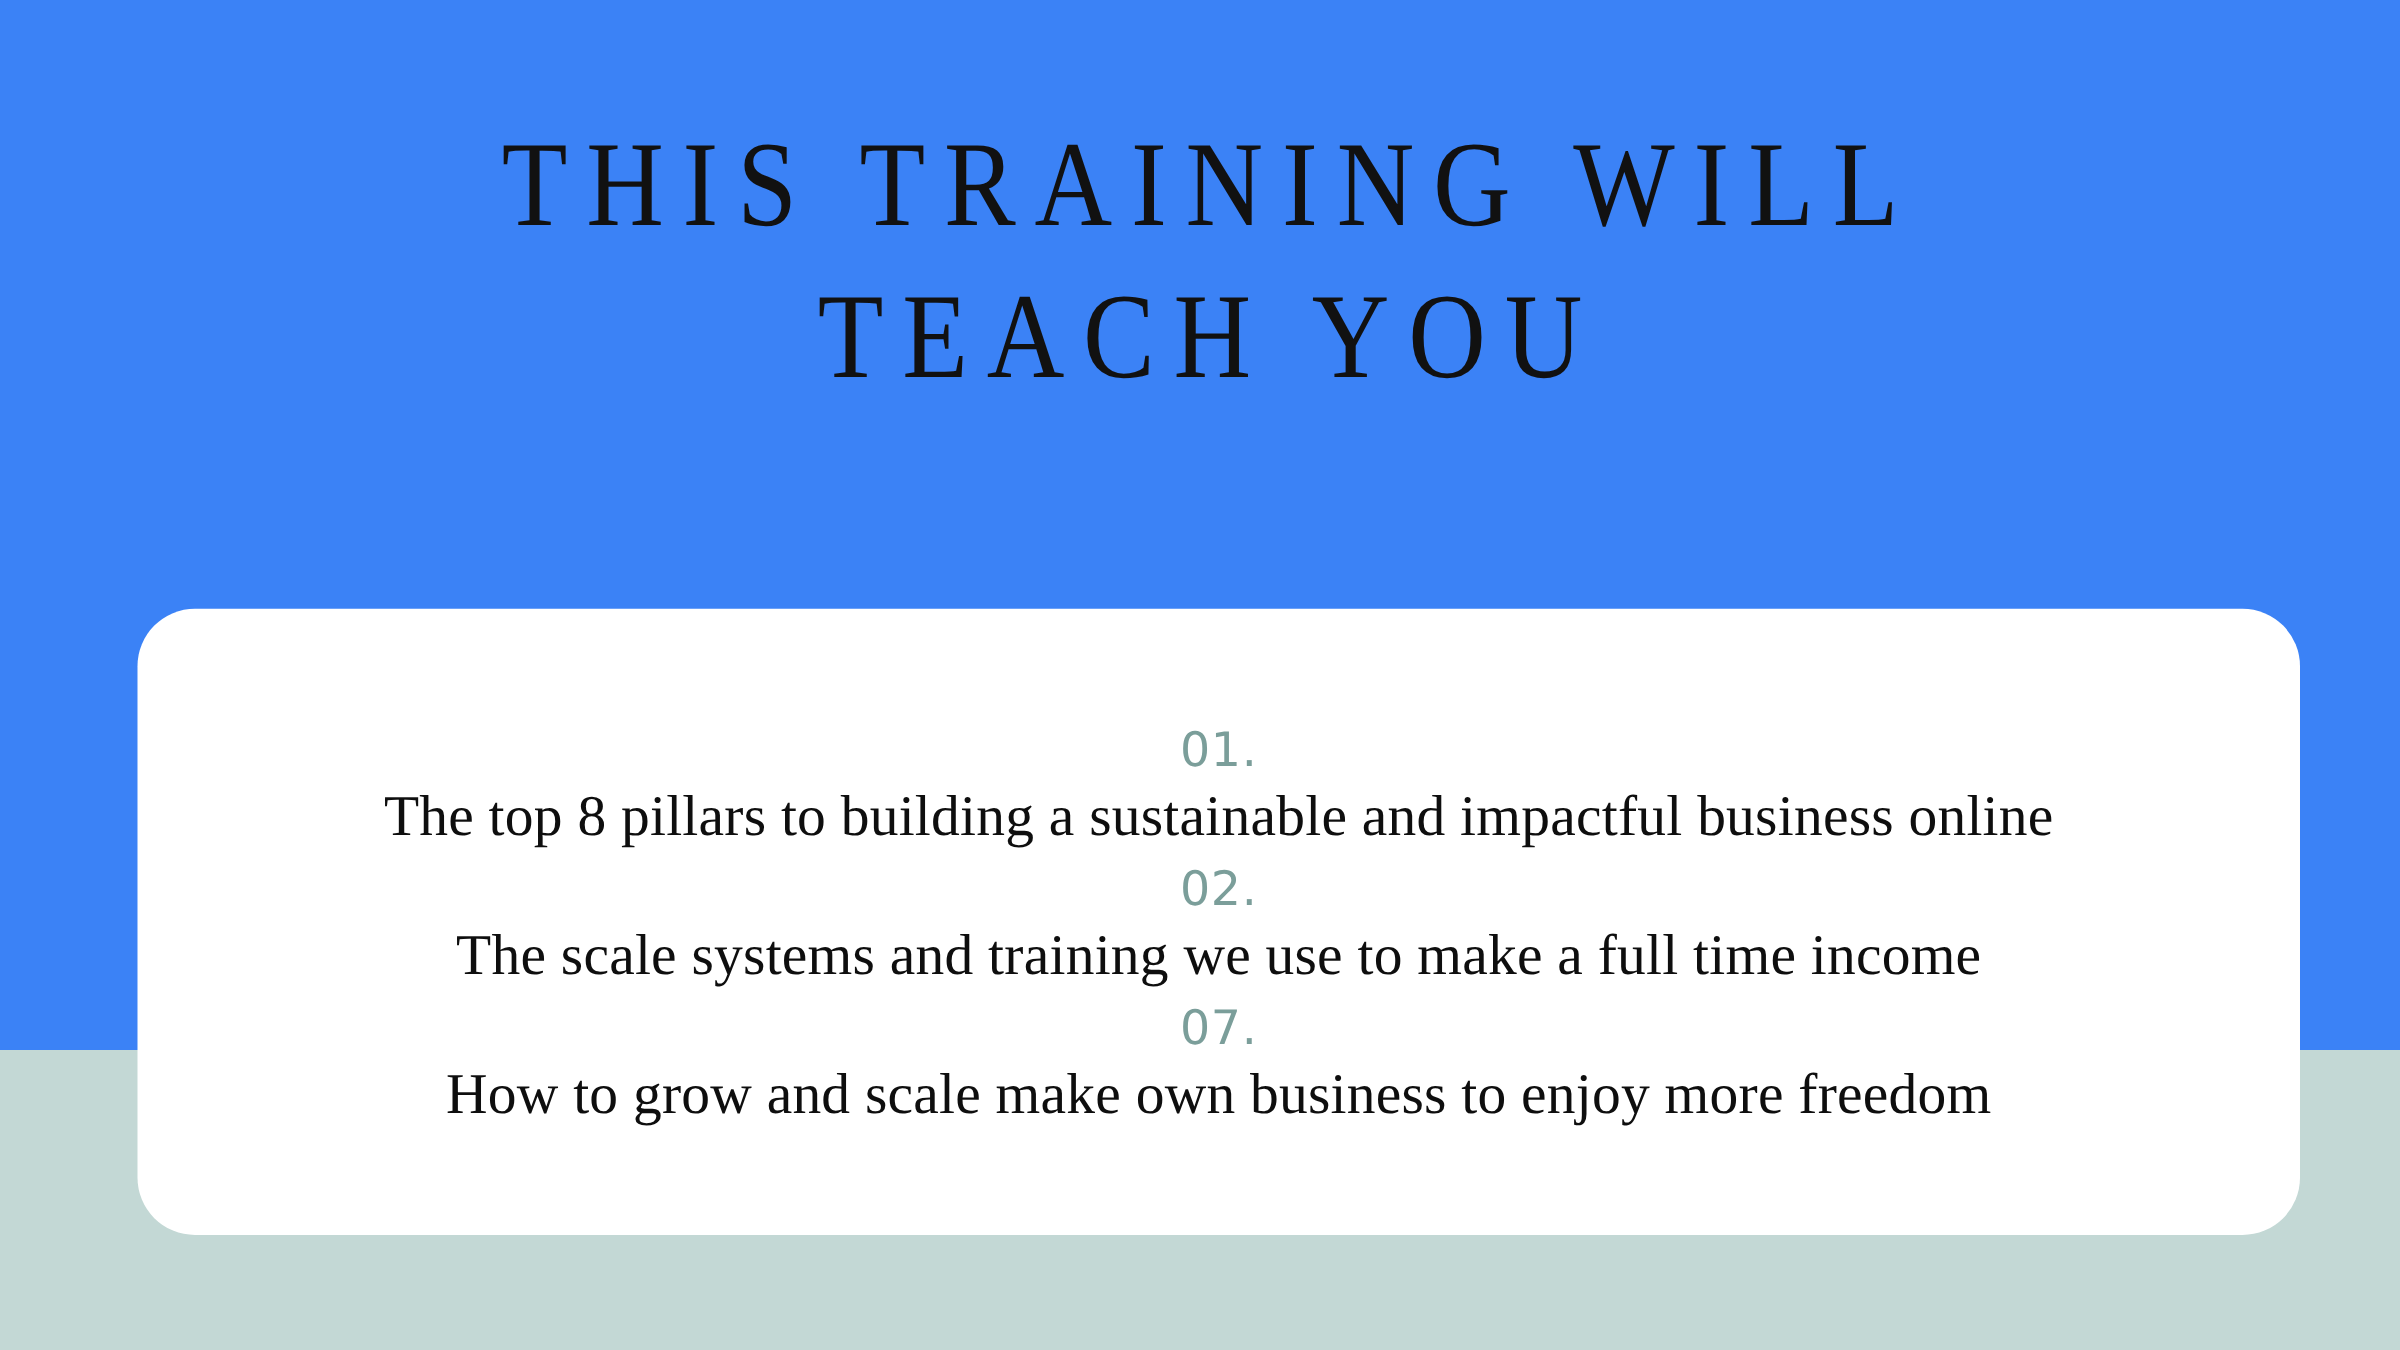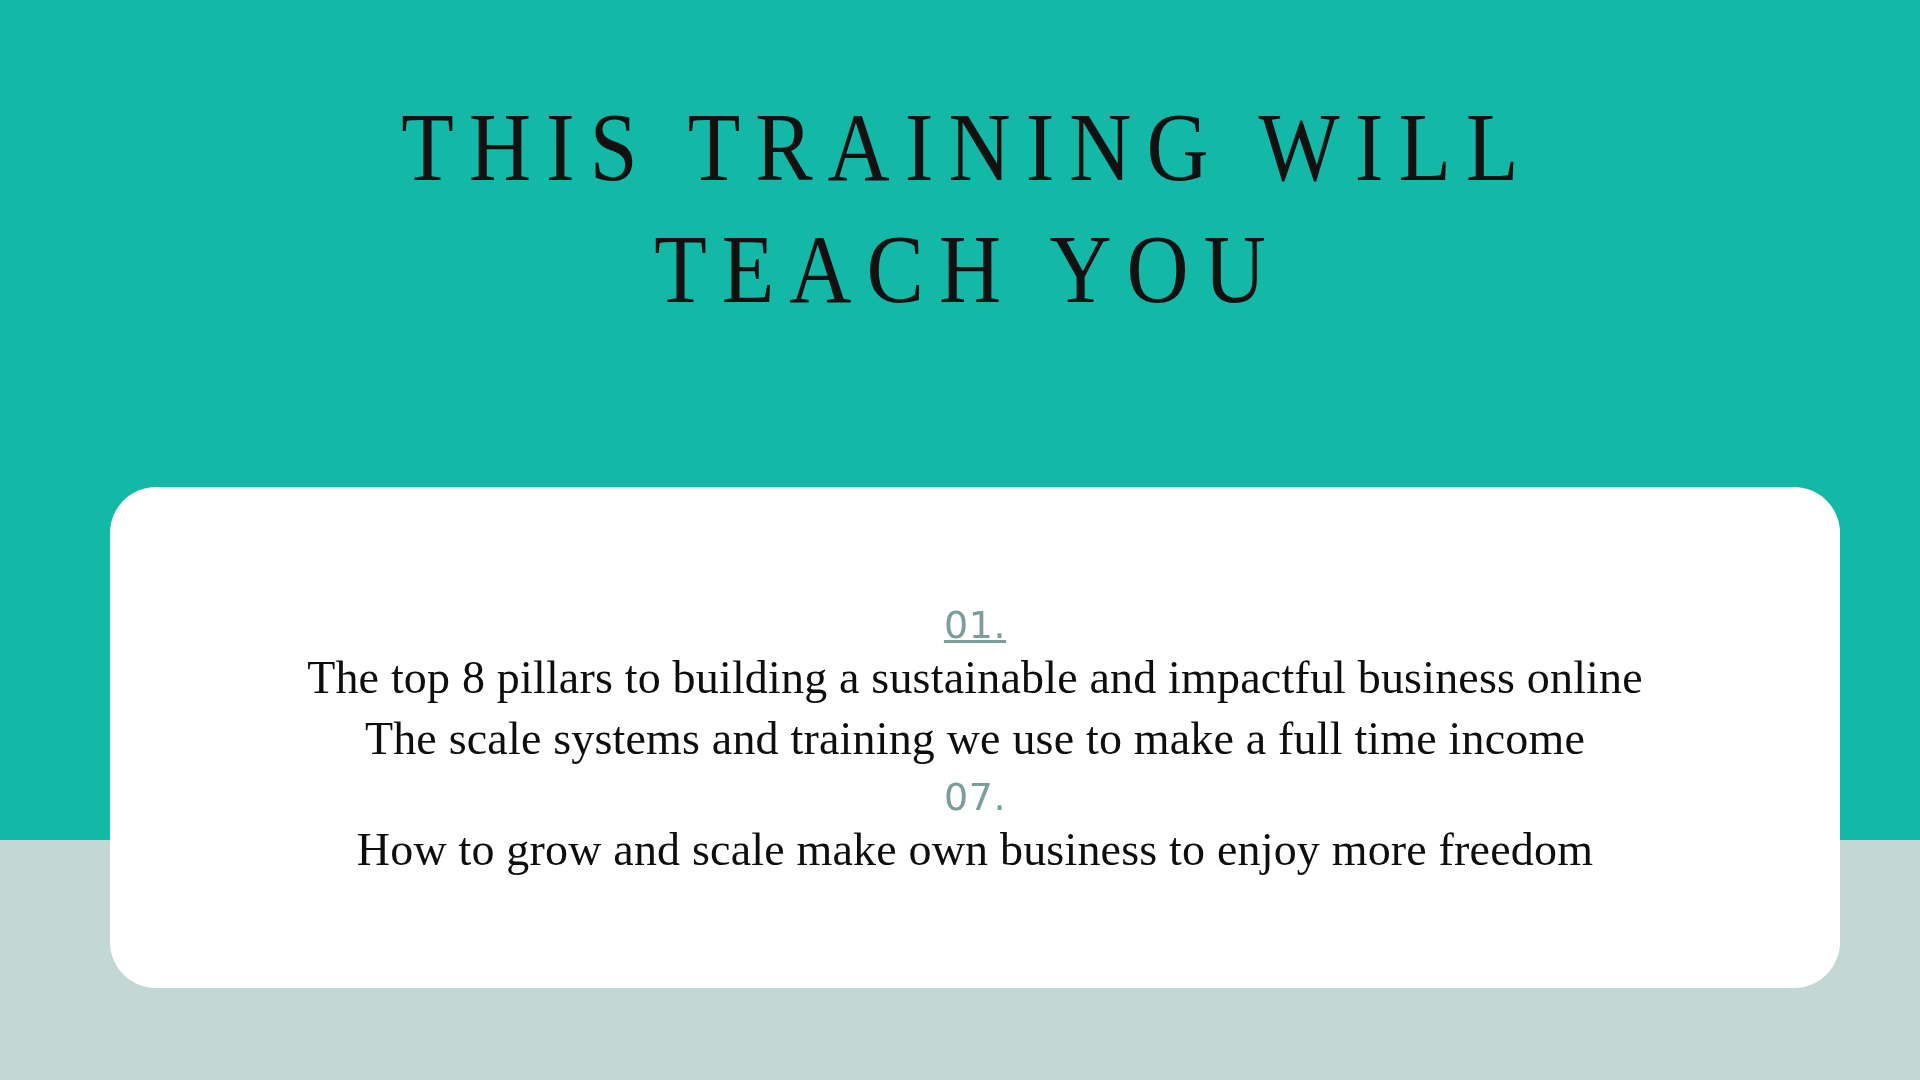--- a/index.html
+++ b/index.html
@@ -13,21 +13,21 @@
     overflow: hidden;
     background: #c3d8d5;
     font-family: "Liberation Serif", "DejaVu Serif", serif;
     -webkit-font-smoothing: antialiased;
   }
 
   .slide {
     position: relative;
     width: 1920px;
     height: 840px;
-    background: #14b8a6;
+    background: #3b82f6;
     box-sizing: border-box;
   }
 
   
   .heading {
     position: absolute;
     top: 78px;
     left: 0;
     width: 1920px;
     text-align: center;
@@ -83,21 +83,21 @@
     display: block;
     color: #0e0e0e;
     font-family: "Liberation Serif", "DejaVu Serif", serif;
     font-weight: 400;
     font-size: 46px;
     line-height: 1.32;
     letter-spacing: 0.004em;
     white-space: nowrap;
   }
 
-  .item-1 .item-number { margin-top: 16px; text-decoration: underline; }
+  .item-1 .item-number { margin-top: 16px; }
   .item-2 .item-number { margin-top: 4px; }
   .item-3 .item-number { margin-top: 4px; }
 </style>
 </head>
 <body>
 
 <div class="slide">
 
   <div class="heading">
     <span class="heading-line">THIS TRAINING WILL</span>
@@ -105,20 +105,21 @@
   </div>
 
   <div class="card">
 
     <div class="item item-1">
       <span class="item-number">01.</span>
       <span class="item-text">The top 8 pillars to building a sustainable and impactful business online</span>
     </div>
 
     <div class="item item-2">
+      <span class="item-number">02.</span>
       <span class="item-text">The scale systems and training we use to make a full time income</span>
     </div>
 
     <div class="item item-3">
       <span class="item-number">07.</span>
       <span class="item-text">How to grow and scale make own business to enjoy more freedom</span>
     </div>
 
   </div>
 </div>

